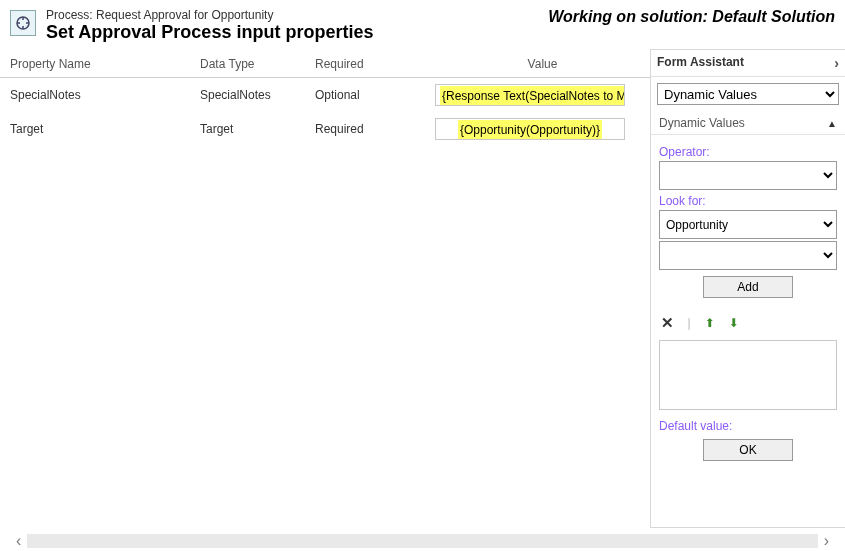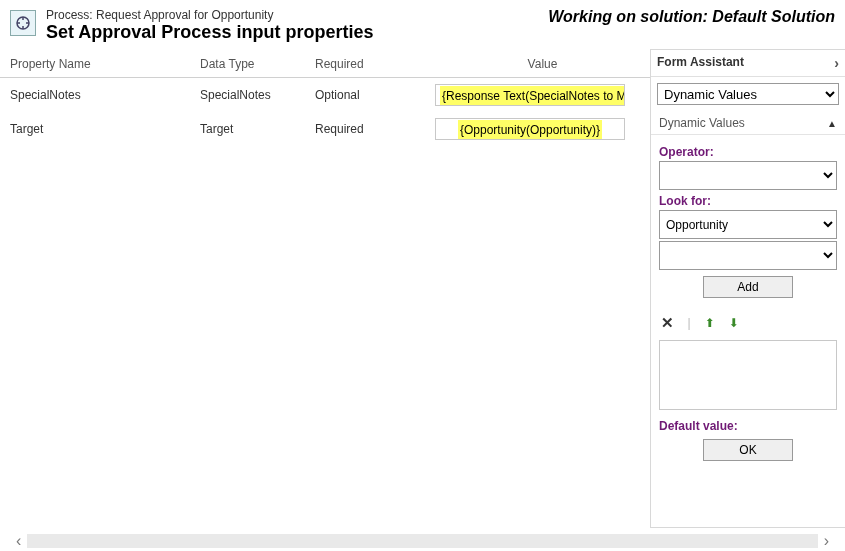--- a/index.html
+++ b/index.html
@@ -63,21 +63,21 @@
       width: calc(100% - 12px); margin: 6px 6px; height: 22px;
       border: 1px solid #999; background: #fff; font-size: 13px; padding: 0 2px;
     }
     .fa-section-hdr {
       padding: 5px 8px 4px 8px; font-size: 12px; color: #555;
       border-bottom: 1px solid #e4e4e4; display: flex; justify-content: space-between; align-items: center;
       cursor: pointer;
     }
     .fa-section-hdr .tri { font-size: 10px; color: #333; }
     .fa-body { padding: 6px 8px; }
-    .fa-label { font-size: 12px; font-weight: bold; color: #701a75; margin-top: 4px; }
+    .fa-label { font-size: 12px; font-weight: normal; color: #8b5cf6; margin-top: 4px; }
     .fa-input, .fa-select-inline {
       width: 100%; height: 29px; border: 1px solid #999; background: #fff; font-size: 12px; padding: 0 2px; margin-top: 2px;
     }
     .fa-btn {
       display: block; margin: 6px auto 16px auto; width: 90px; height: 22px;
       border: 1px solid #999; background: #efefef; font-size: 12px; cursor: pointer;
       text-align: center;
     }
     .fa-icons { margin-top: 10px; display: flex; align-items: center; gap: 14px; padding-left: 2px; }
     .fa-icons .x { font-size: 15px; font-weight: bold; color: #333; cursor: pointer; }

